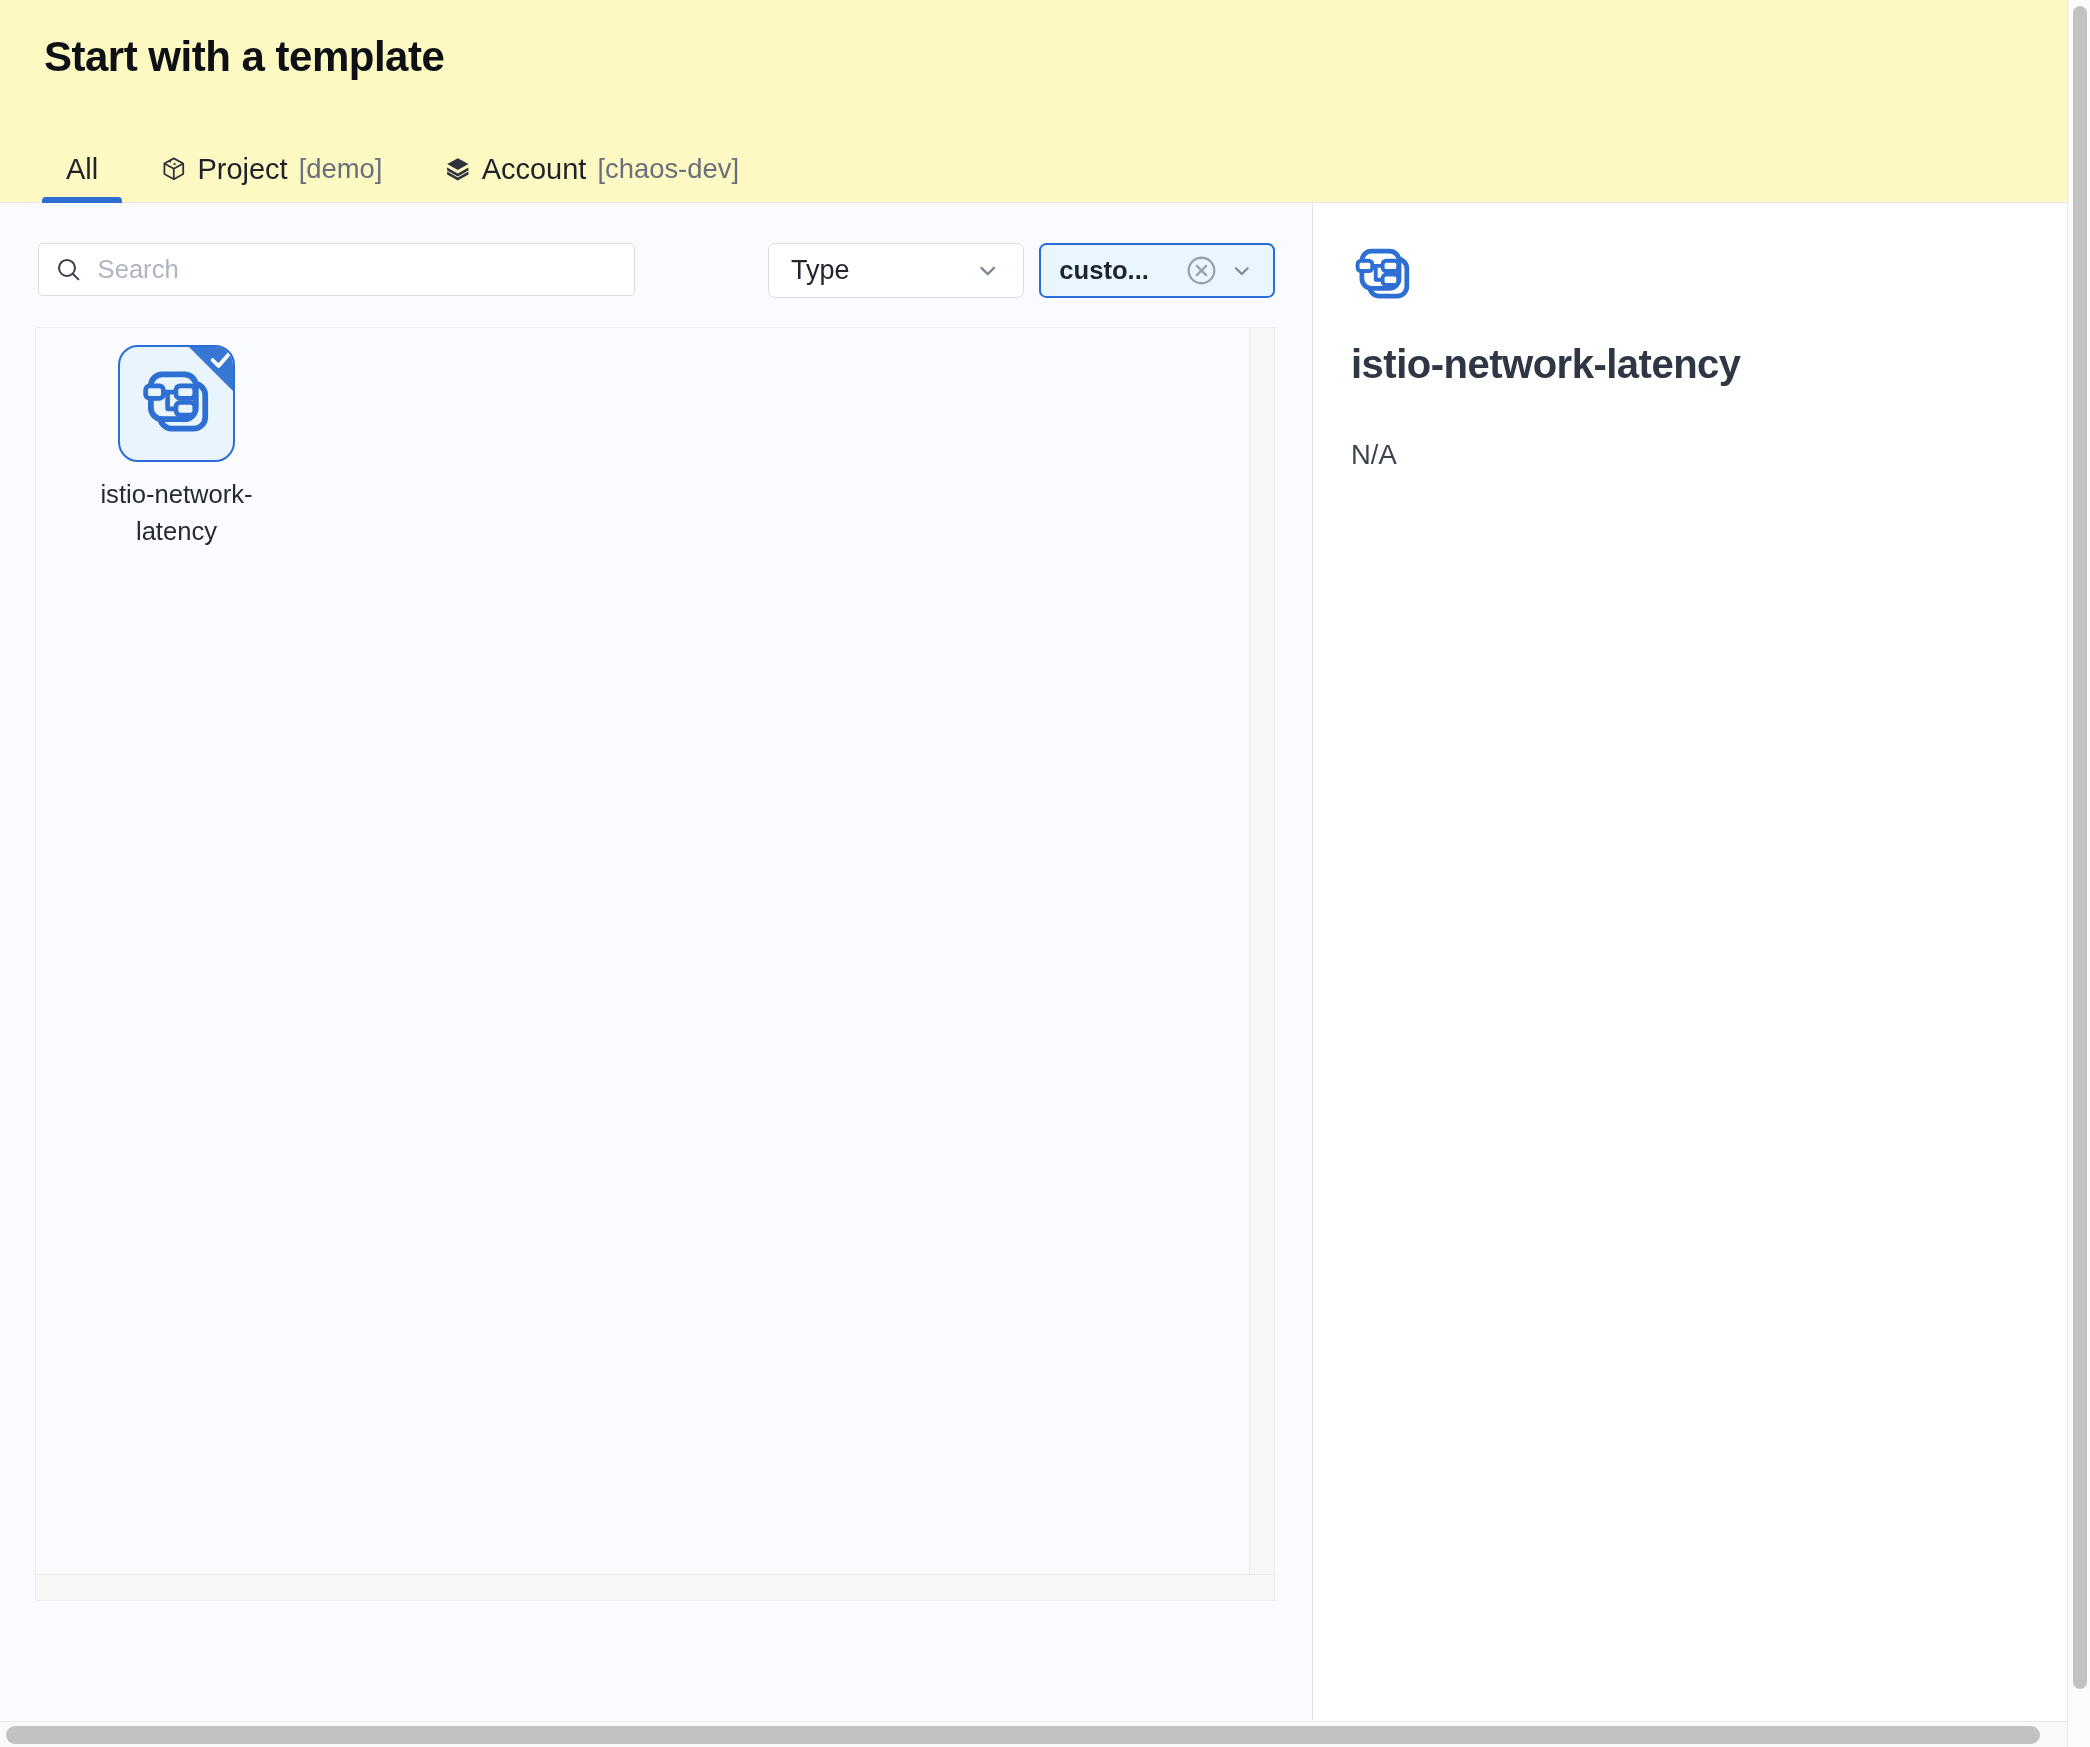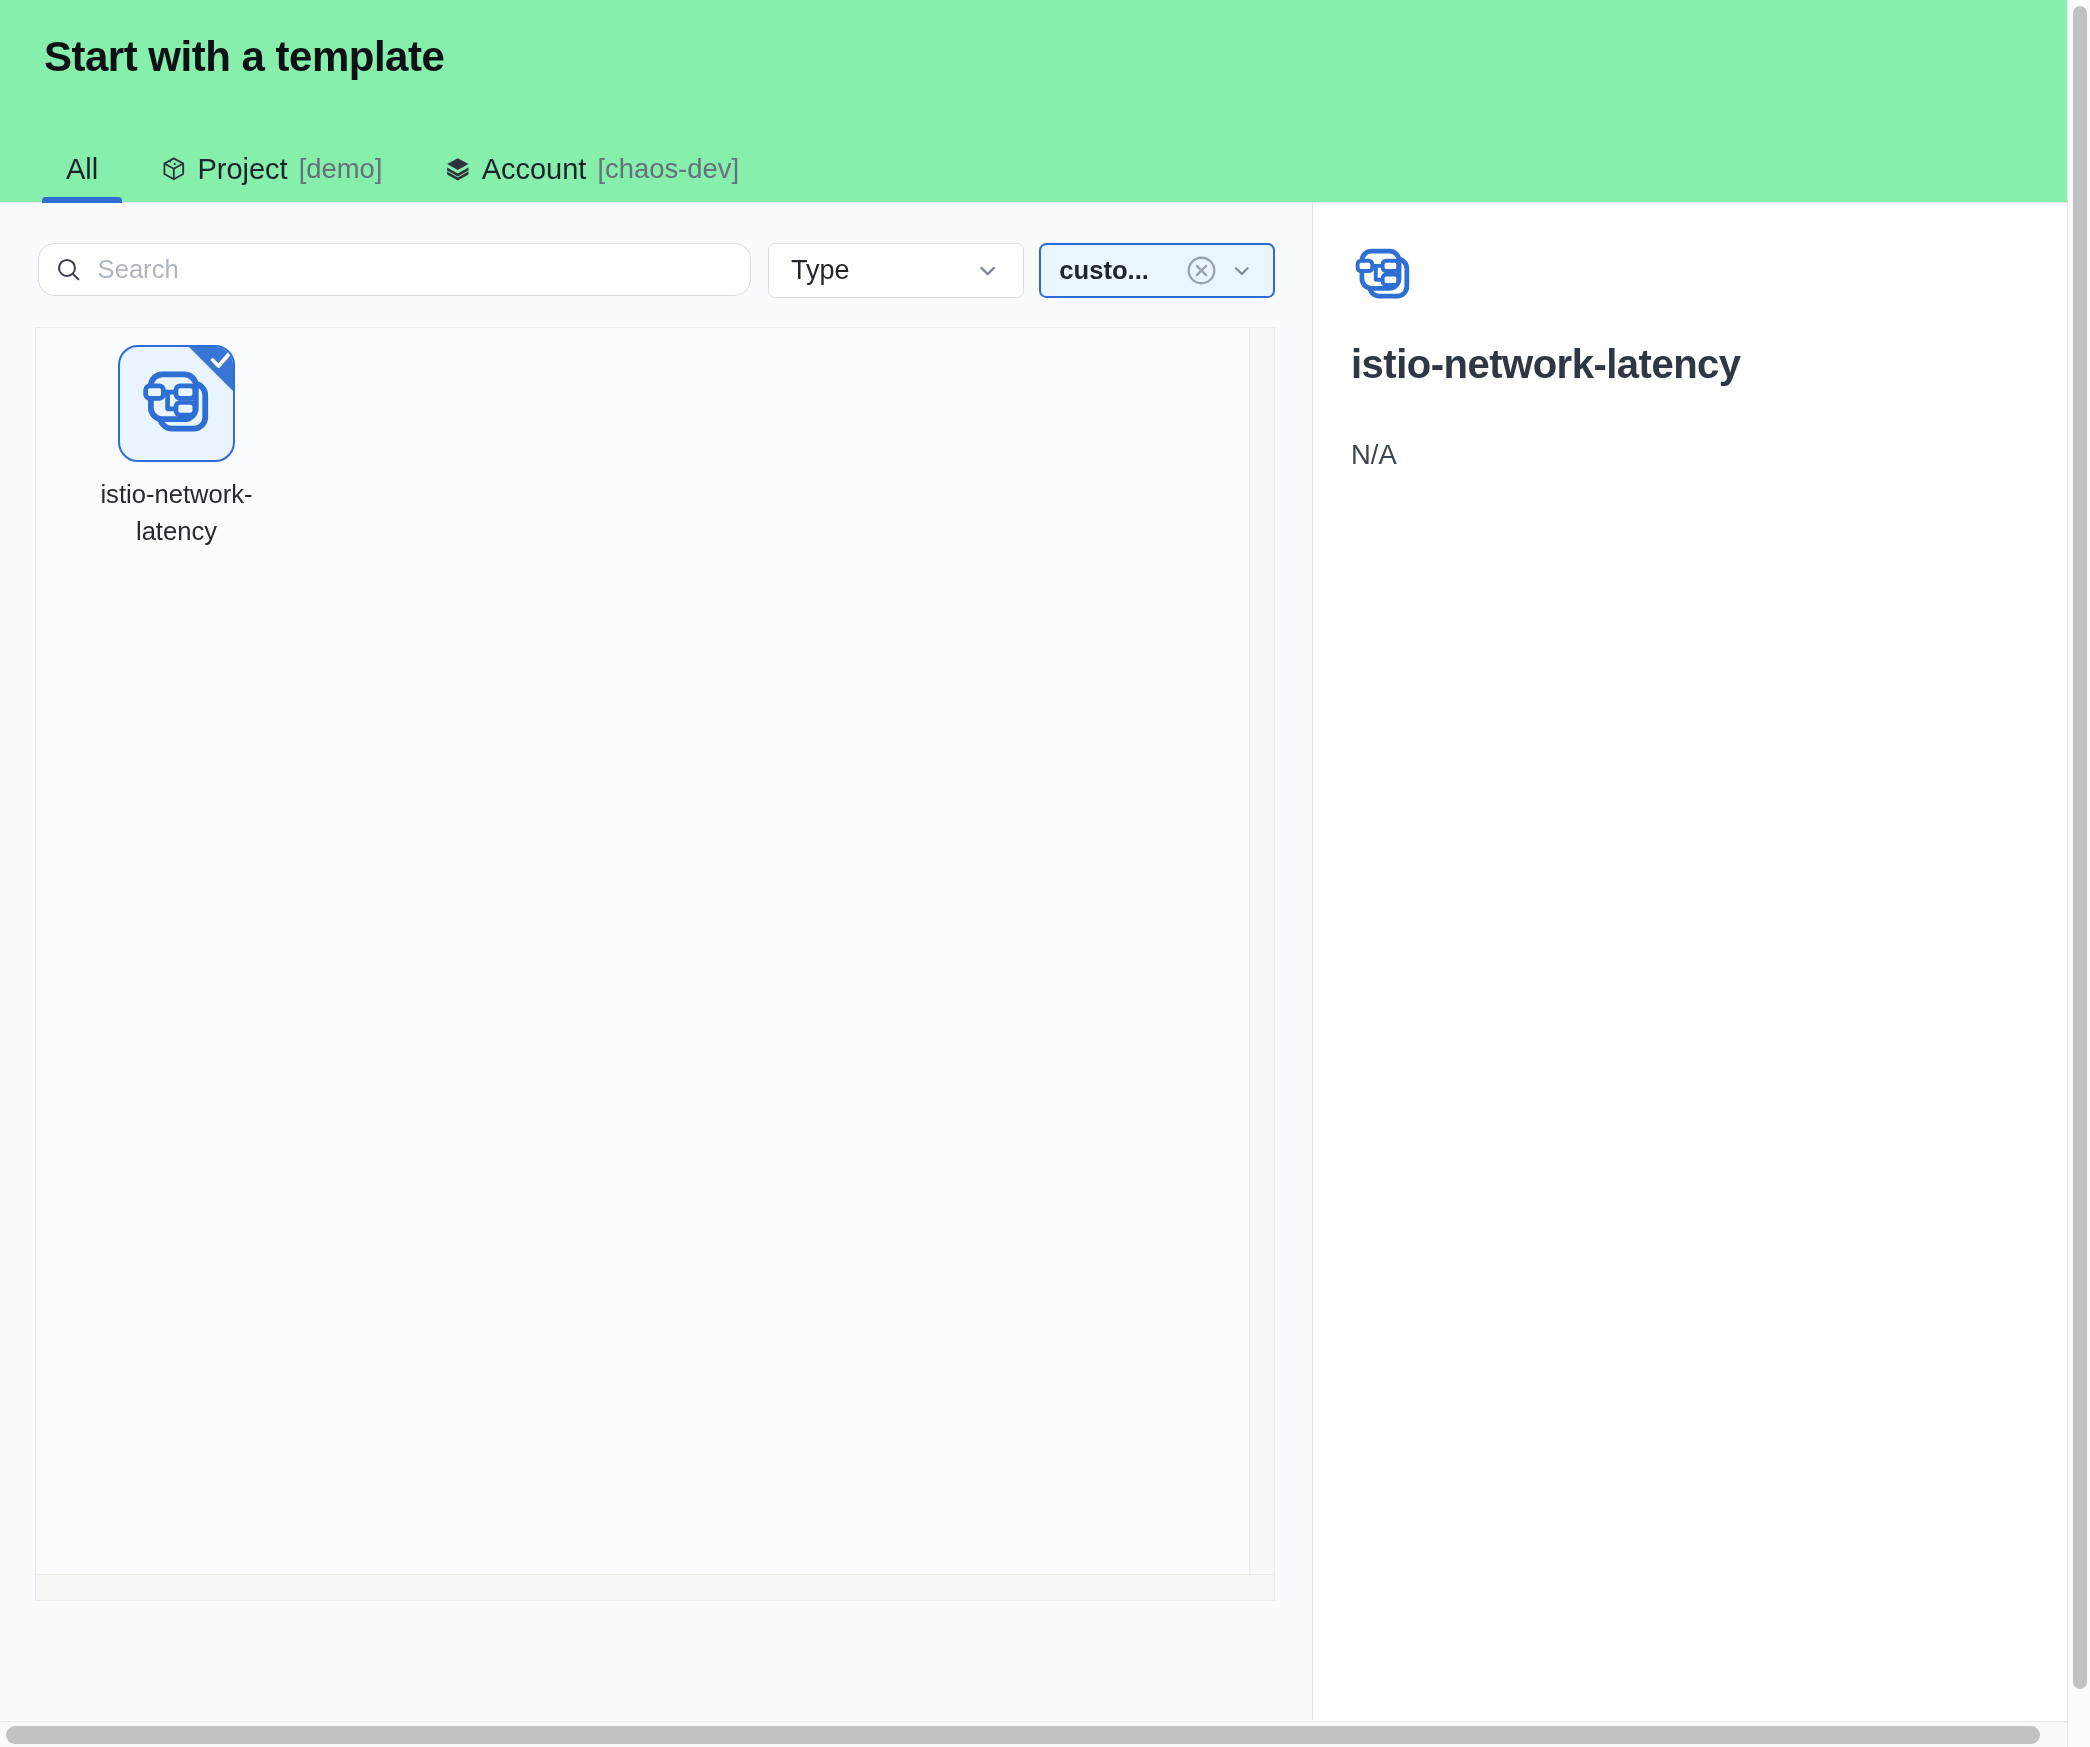--- a/index.html
+++ b/index.html
@@ -3,32 +3,32 @@
 <meta charset="utf-8">
 <style>
   html,body{margin:0;padding:0;background:#ffffff;}
   *{box-sizing:border-box;}
   .screen{
     position:relative;width:2091px;height:1747px;overflow:hidden;
     font-family:"Liberation Sans","DejaVu Sans",sans-serif;
     color:#15181d;background:#ffffff;
   }
   
-  .header{position:absolute;left:0;top:0;width:2091px;height:203px;background:#86efac;border-bottom:1.8px solid #e6e8eb;}
+  .header{position:absolute;left:0;top:0;width:2091px;height:203px;background:#fef9c3;border-bottom:1.8px solid #e6e8eb;}
   .page-title{position:absolute;left:44px;top:33px;font-size:42px;font-weight:700;letter-spacing:-0.5px;color:#0d1014;margin:0;}
   .tabs{position:absolute;left:42px;bottom:0;display:flex;gap:14.6px;height:66px;align-items:center;}
   .tab{position:relative;display:flex;align-items:center;gap:11px;height:100%;padding:0 24px;font-size:29px;font-weight:500;color:#1e222a;cursor:pointer;}
   .tab .bracket{color:#686f7d;font-weight:400;font-size:27.4px;}
   .tab.active .underline{position:absolute;left:0;right:0;bottom:-1.8px;height:7.3px;background:#2e6ed3;border-radius:3.7px 3.7px 0 0;}
   .tab-icon{display:flex;align-items:center;}
   
   .left-panel{position:absolute;left:0;top:203px;width:1313px;height:1517px;background:#fafbfe;border-right:1.8px solid #e0e2e7;}
   .right-panel{position:absolute;left:1315px;top:203px;width:776px;height:1517px;background:#ffffff;}
   
-  .search-box{position:absolute;left:38px;top:40px;width:713px;height:53px;background:#ffffff;border:1.8px solid #d9dde3;border-radius:16px;display:flex;align-items:center;padding:0 16.4px;gap:12.8px;}
+  .search-box{position:absolute;left:38px;top:40px;width:597px;height:53px;background:#ffffff;border:1.8px solid #d9dde3;border-radius:5px;display:flex;align-items:center;padding:0 16.4px;gap:12.8px;}
   .search-box input{border:none;outline:none;flex:1;font-size:25.6px;font-family:inherit;color:#2a2f38;background:transparent;}
   .search-box input::placeholder{color:#aeb5c0;}
   .select{position:absolute;top:40px;height:55px;background:#ffffff;border:1.8px solid #d9dde3;border-radius:7.3px;display:flex;align-items:center;justify-content:space-between;padding:0 22px;cursor:pointer;}
   .select.type-select{left:768px;width:256px;}
   .select.type-select .select-label{font-size:27px;font-weight:500;color:#22262d;}
   .select.scope-select{left:1039px;width:236px;background:#eaf6fd;border:2.7px solid #2a6cd9;padding:0 18.3px;}
   .select.scope-select .select-label{font-size:25.6px;font-weight:700;color:#1f242c;}
   .select .right-icons{display:flex;align-items:center;gap:11px;}
   
   .cards-container{position:absolute;left:35px;top:124px;width:1240px;height:1274px;background:#fbfcff;border:1.8px solid #ededf1;}

